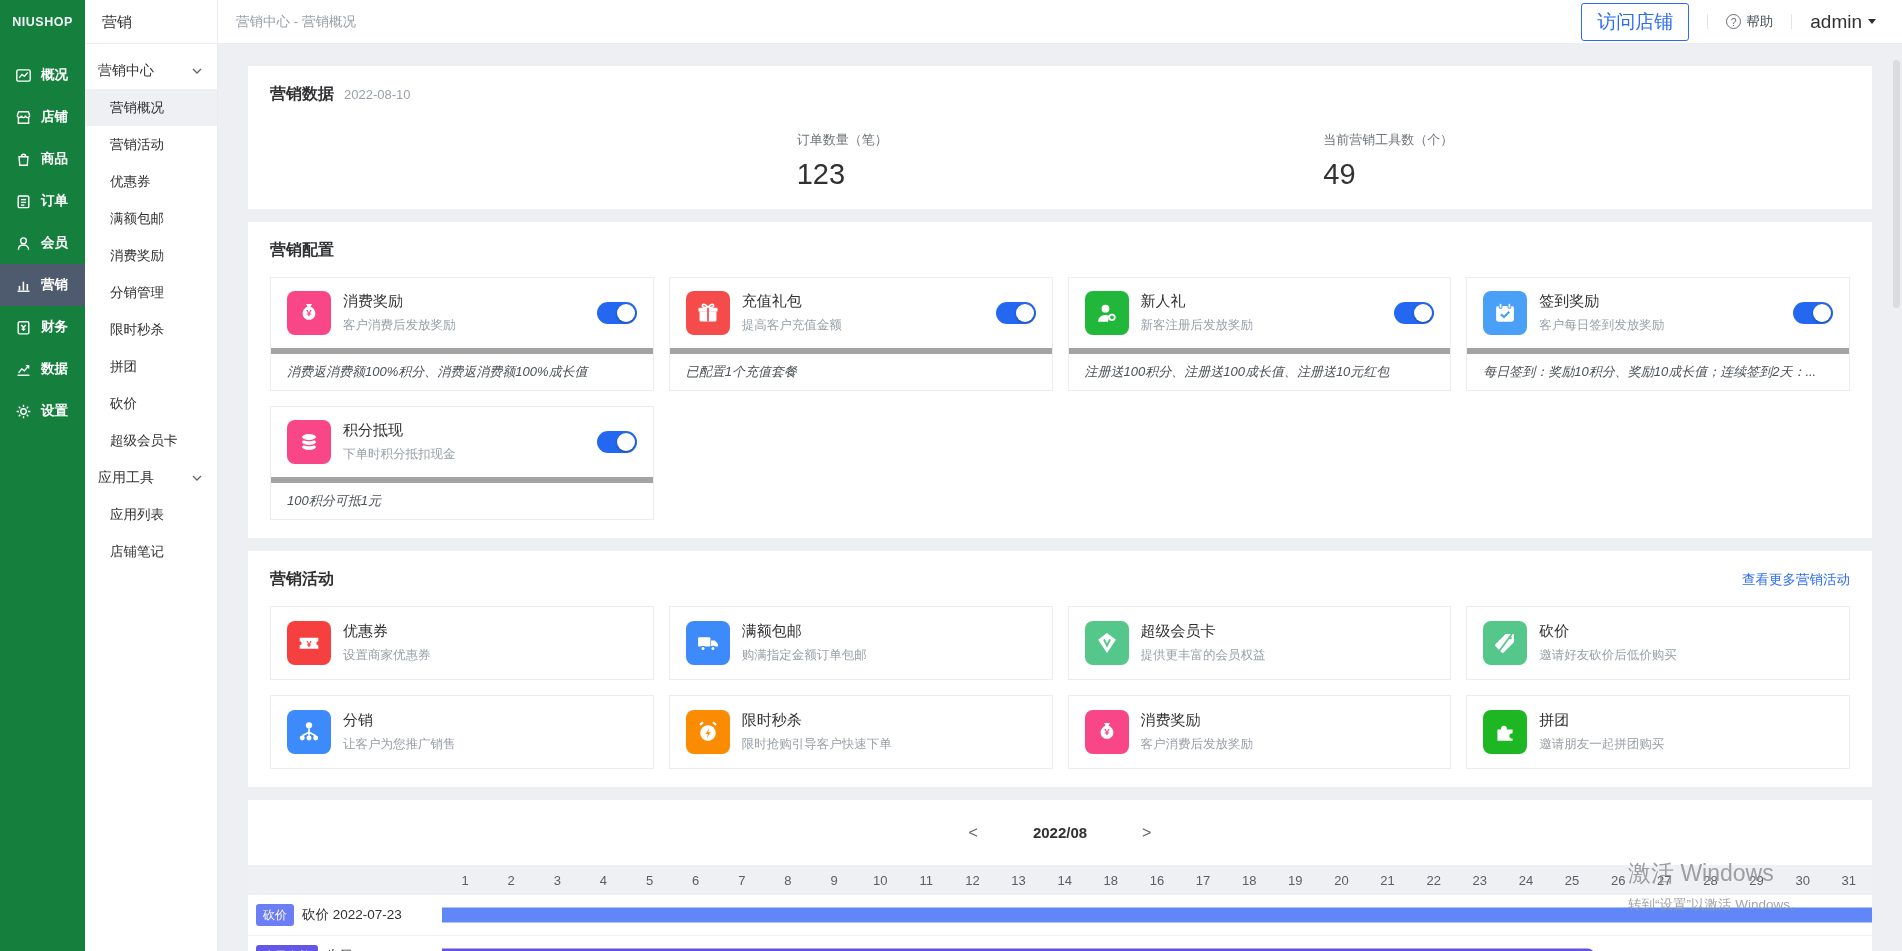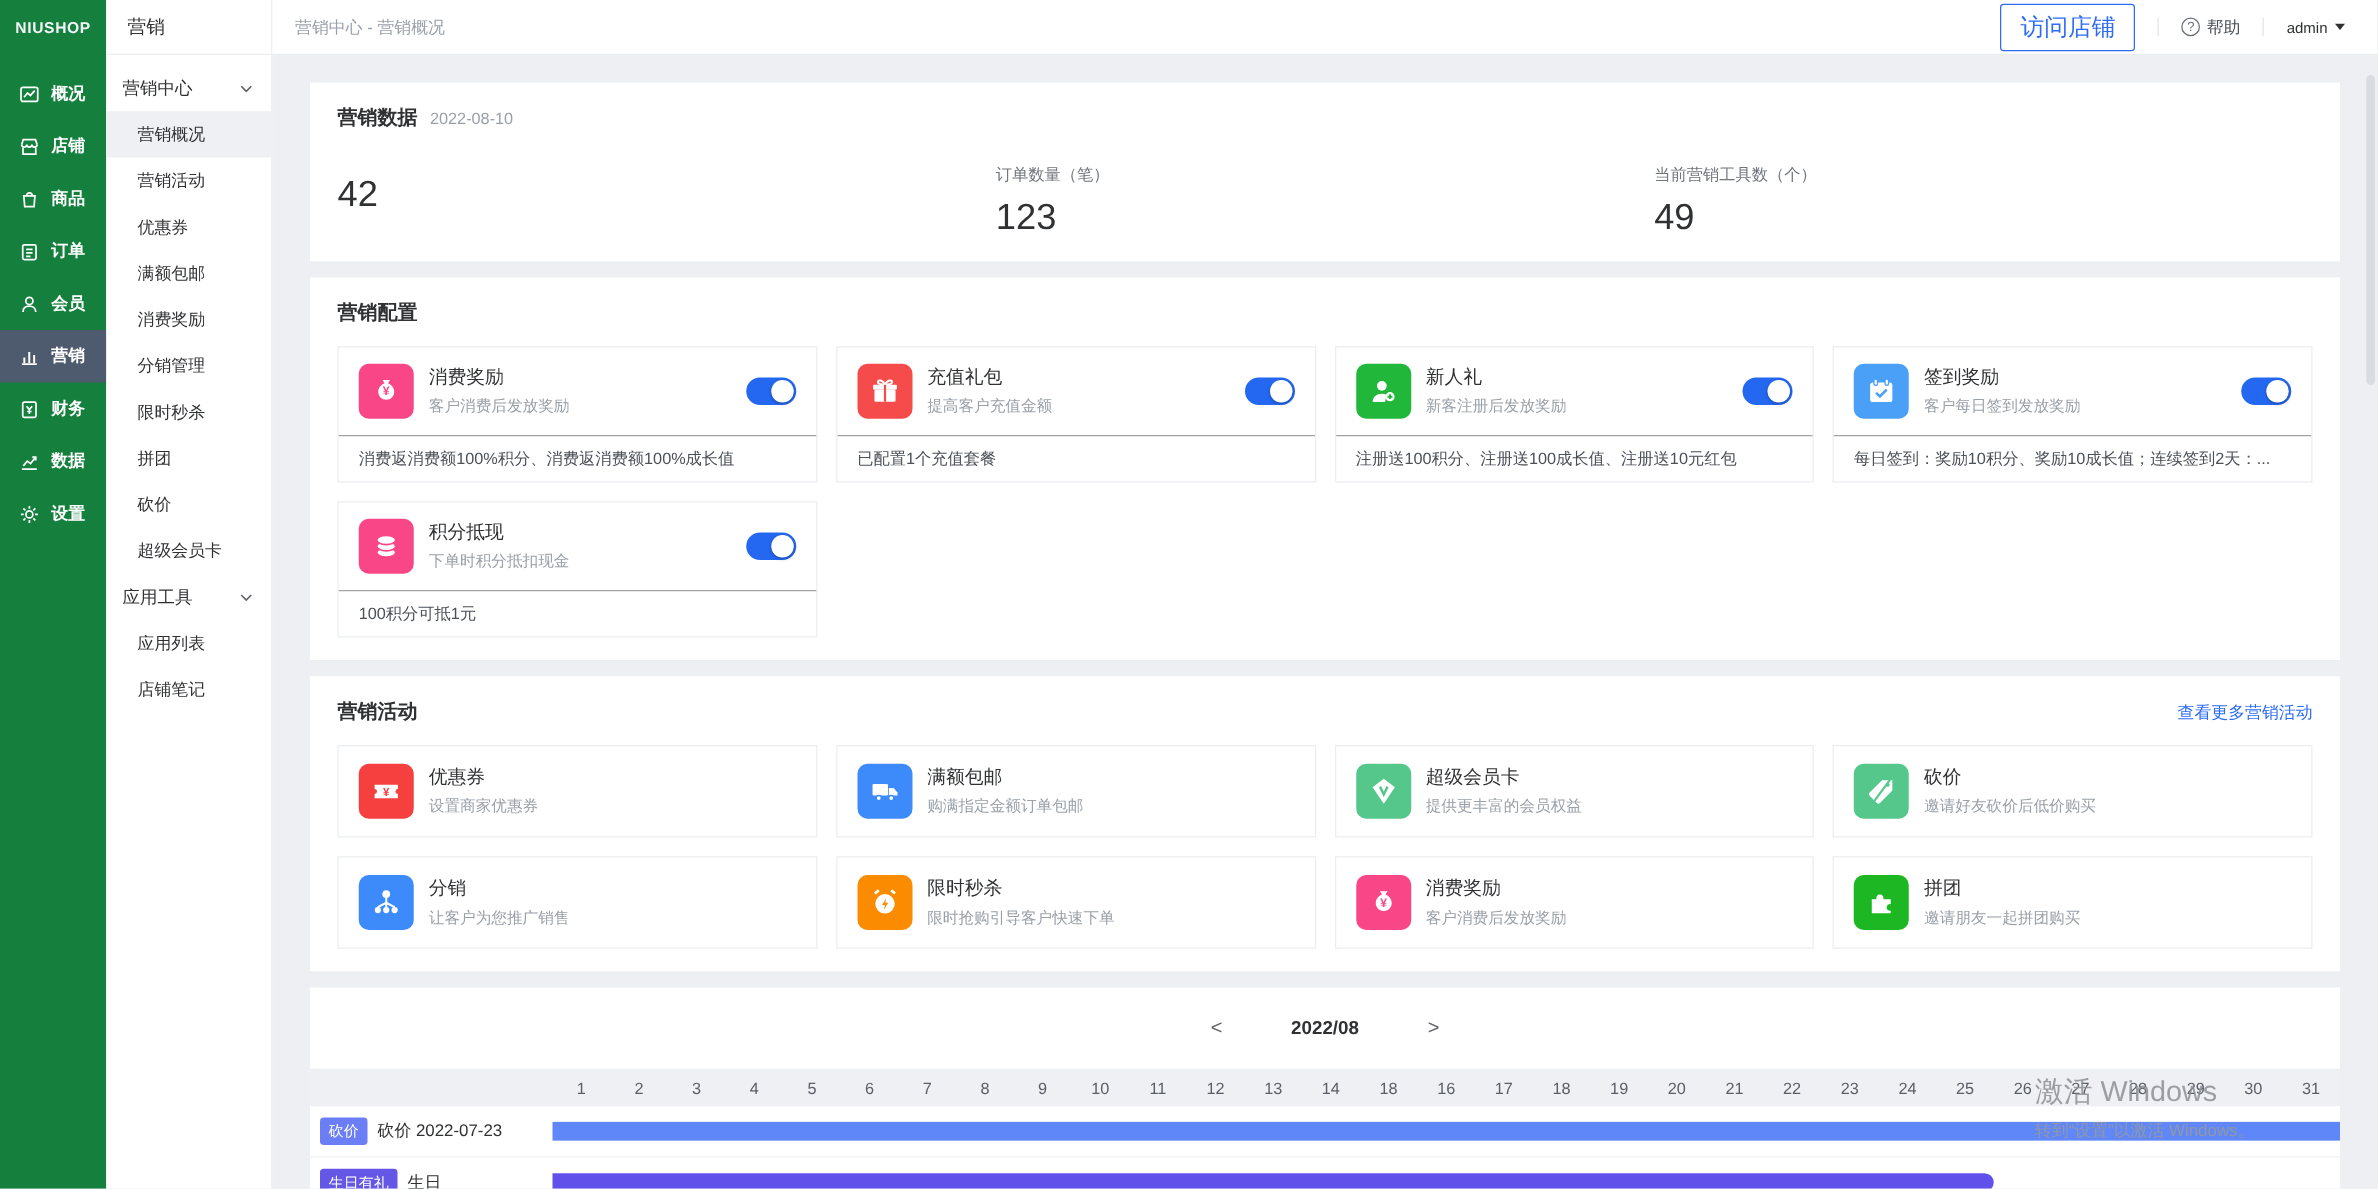--- a/index.html
+++ b/index.html
@@ -29,21 +29,21 @@
 
   
   .main{flex:1;display:flex;flex-direction:column;min-width:0;}
   .topbar{height:44px;background:#fff;border-bottom:1px solid #ebedf0;display:flex;align-items:center;justify-content:space-between;padding:0 26px 0 18px;flex-shrink:0;}
   .crumb{font-size:13.5px;color:#9aa0a8;}
   .topright{display:flex;align-items:center;gap:18px;}
   .visit-btn{border:1px solid #2d6cf5;color:#2d6cf5;background:#fff;font-size:19px;padding:5px 15px;border-radius:3px;cursor:pointer;font-family:inherit;}
   .vdiv{width:1px;height:15px;background:#e2e4e8;}
   .help{display:flex;align-items:center;gap:5px;font-size:13.5px;color:#4a4f57;cursor:pointer;}
   .qmark{width:15px;height:15px;border:1px solid #6a6f77;border-radius:50%;font-size:10.5px;display:inline-flex;align-items:center;justify-content:center;color:#6a6f77;}
-  .userbox{display:flex;align-items:center;gap:6px;font-size:12px;color:#303133;cursor:pointer;}
+  .userbox{display:flex;align-items:center;gap:6px;font-size:19px;color:#303133;cursor:pointer;}
   .caret{width:0;height:0;border-left:4.5px solid transparent;border-right:4.5px solid transparent;border-top:5.5px solid #303133;}
 
   .content{flex:1;overflow:hidden;padding:22px 30px 0;}
   .panel{background:#fff;margin-bottom:13px;}
   .panel-pad{padding:18px 22px;}
   .sec-title{font-size:16px;font-weight:bold;color:#303133;}
   .title-row{display:flex;align-items:baseline;}
   .title-row-sb{display:flex;justify-content:space-between;align-items:center;}
   .date{font-size:13px;color:#9aa0a8;margin-left:10px;}
   .morelink{font-size:13.5px;color:#2d6cf5;cursor:pointer;}
@@ -56,21 +56,21 @@
   .grid4{display:grid;grid-template-columns:repeat(4,1fr);gap:15px;margin-top:16px;}
   .ccard{border:1px solid #ebedf0;background:#fff;}
   .chead{display:flex;align-items:center;padding:13px 16px;gap:12px;}
   .tile{width:44px;height:44px;border-radius:8px;display:inline-flex;align-items:center;justify-content:center;flex-shrink:0;}
   .tile svg{width:26px;height:26px;}
   .ctext{flex:1;min-width:0;}
   .cname{font-size:15px;color:#303133;white-space:nowrap;overflow:hidden;text-overflow:ellipsis;}
   .cdesc{font-size:12.5px;color:#9aa0a8;margin-top:6px;white-space:nowrap;overflow:hidden;text-overflow:ellipsis;}
   .toggle{width:40px;height:22px;border-radius:11px;background:#2468f2;position:relative;cursor:pointer;flex-shrink:0;}
   .knob{position:absolute;right:2px;top:2px;width:18px;height:18px;border-radius:50%;background:#fff;box-shadow:0 1px 3px rgba(0,0,0,.3);}
-  .cfoot{border-top:1px solid #a3a3a3;padding:9px 16px;font-size:13px;color:#4c5057;white-space:nowrap;overflow:hidden;text-overflow:ellipsis;}
+  .cfoot{border-top:6px solid #a3a3a3;padding:9px 16px;font-size:13px;color:#4c5057;white-space:nowrap;overflow:hidden;text-overflow:ellipsis;font-style:italic;}
   .acard{border:1px solid #ebedf0;display:flex;align-items:center;padding:14px 16px;gap:12px;cursor:pointer;background:#fff;}
 
   
   .calpanel{padding-top:16px;margin-bottom:0;}
   .calnav{display:flex;align-items:center;justify-content:center;gap:55px;margin:8px 0 24px;}
   .navarrow{font-size:16px;color:#606266;cursor:pointer;line-height:1;}
   .month{font-size:15px;font-weight:bold;color:#303133;}
   .dayshead{display:flex;height:30px;background:#eef0f3;align-items:center;}
   .gutter{width:194px;flex-shrink:0;height:100%;}
   .day{flex:1;text-align:center;font-size:13px;color:#5a5e66;}
@@ -236,21 +236,20 @@
 
   <div class="content">
 
     <section class="panel panel-pad">
       <div class="title-row">
         <span class="sec-title">营销数据</span>
         <span class="date">2022-08-10</span>
       </div>
       <div class="stats" id="stats-row">
           <div class="stat">
-            <div class="svalue">42</div>
           </div>
           <div class="stat">
             <div class="slabel2">订单数量（笔）</div>
             <div class="svalue">123</div>
           </div>
           <div class="stat">
             <div class="slabel2">当前营销工具数（个）</div>
             <div class="svalue">49</div>
           </div>
         </div>

